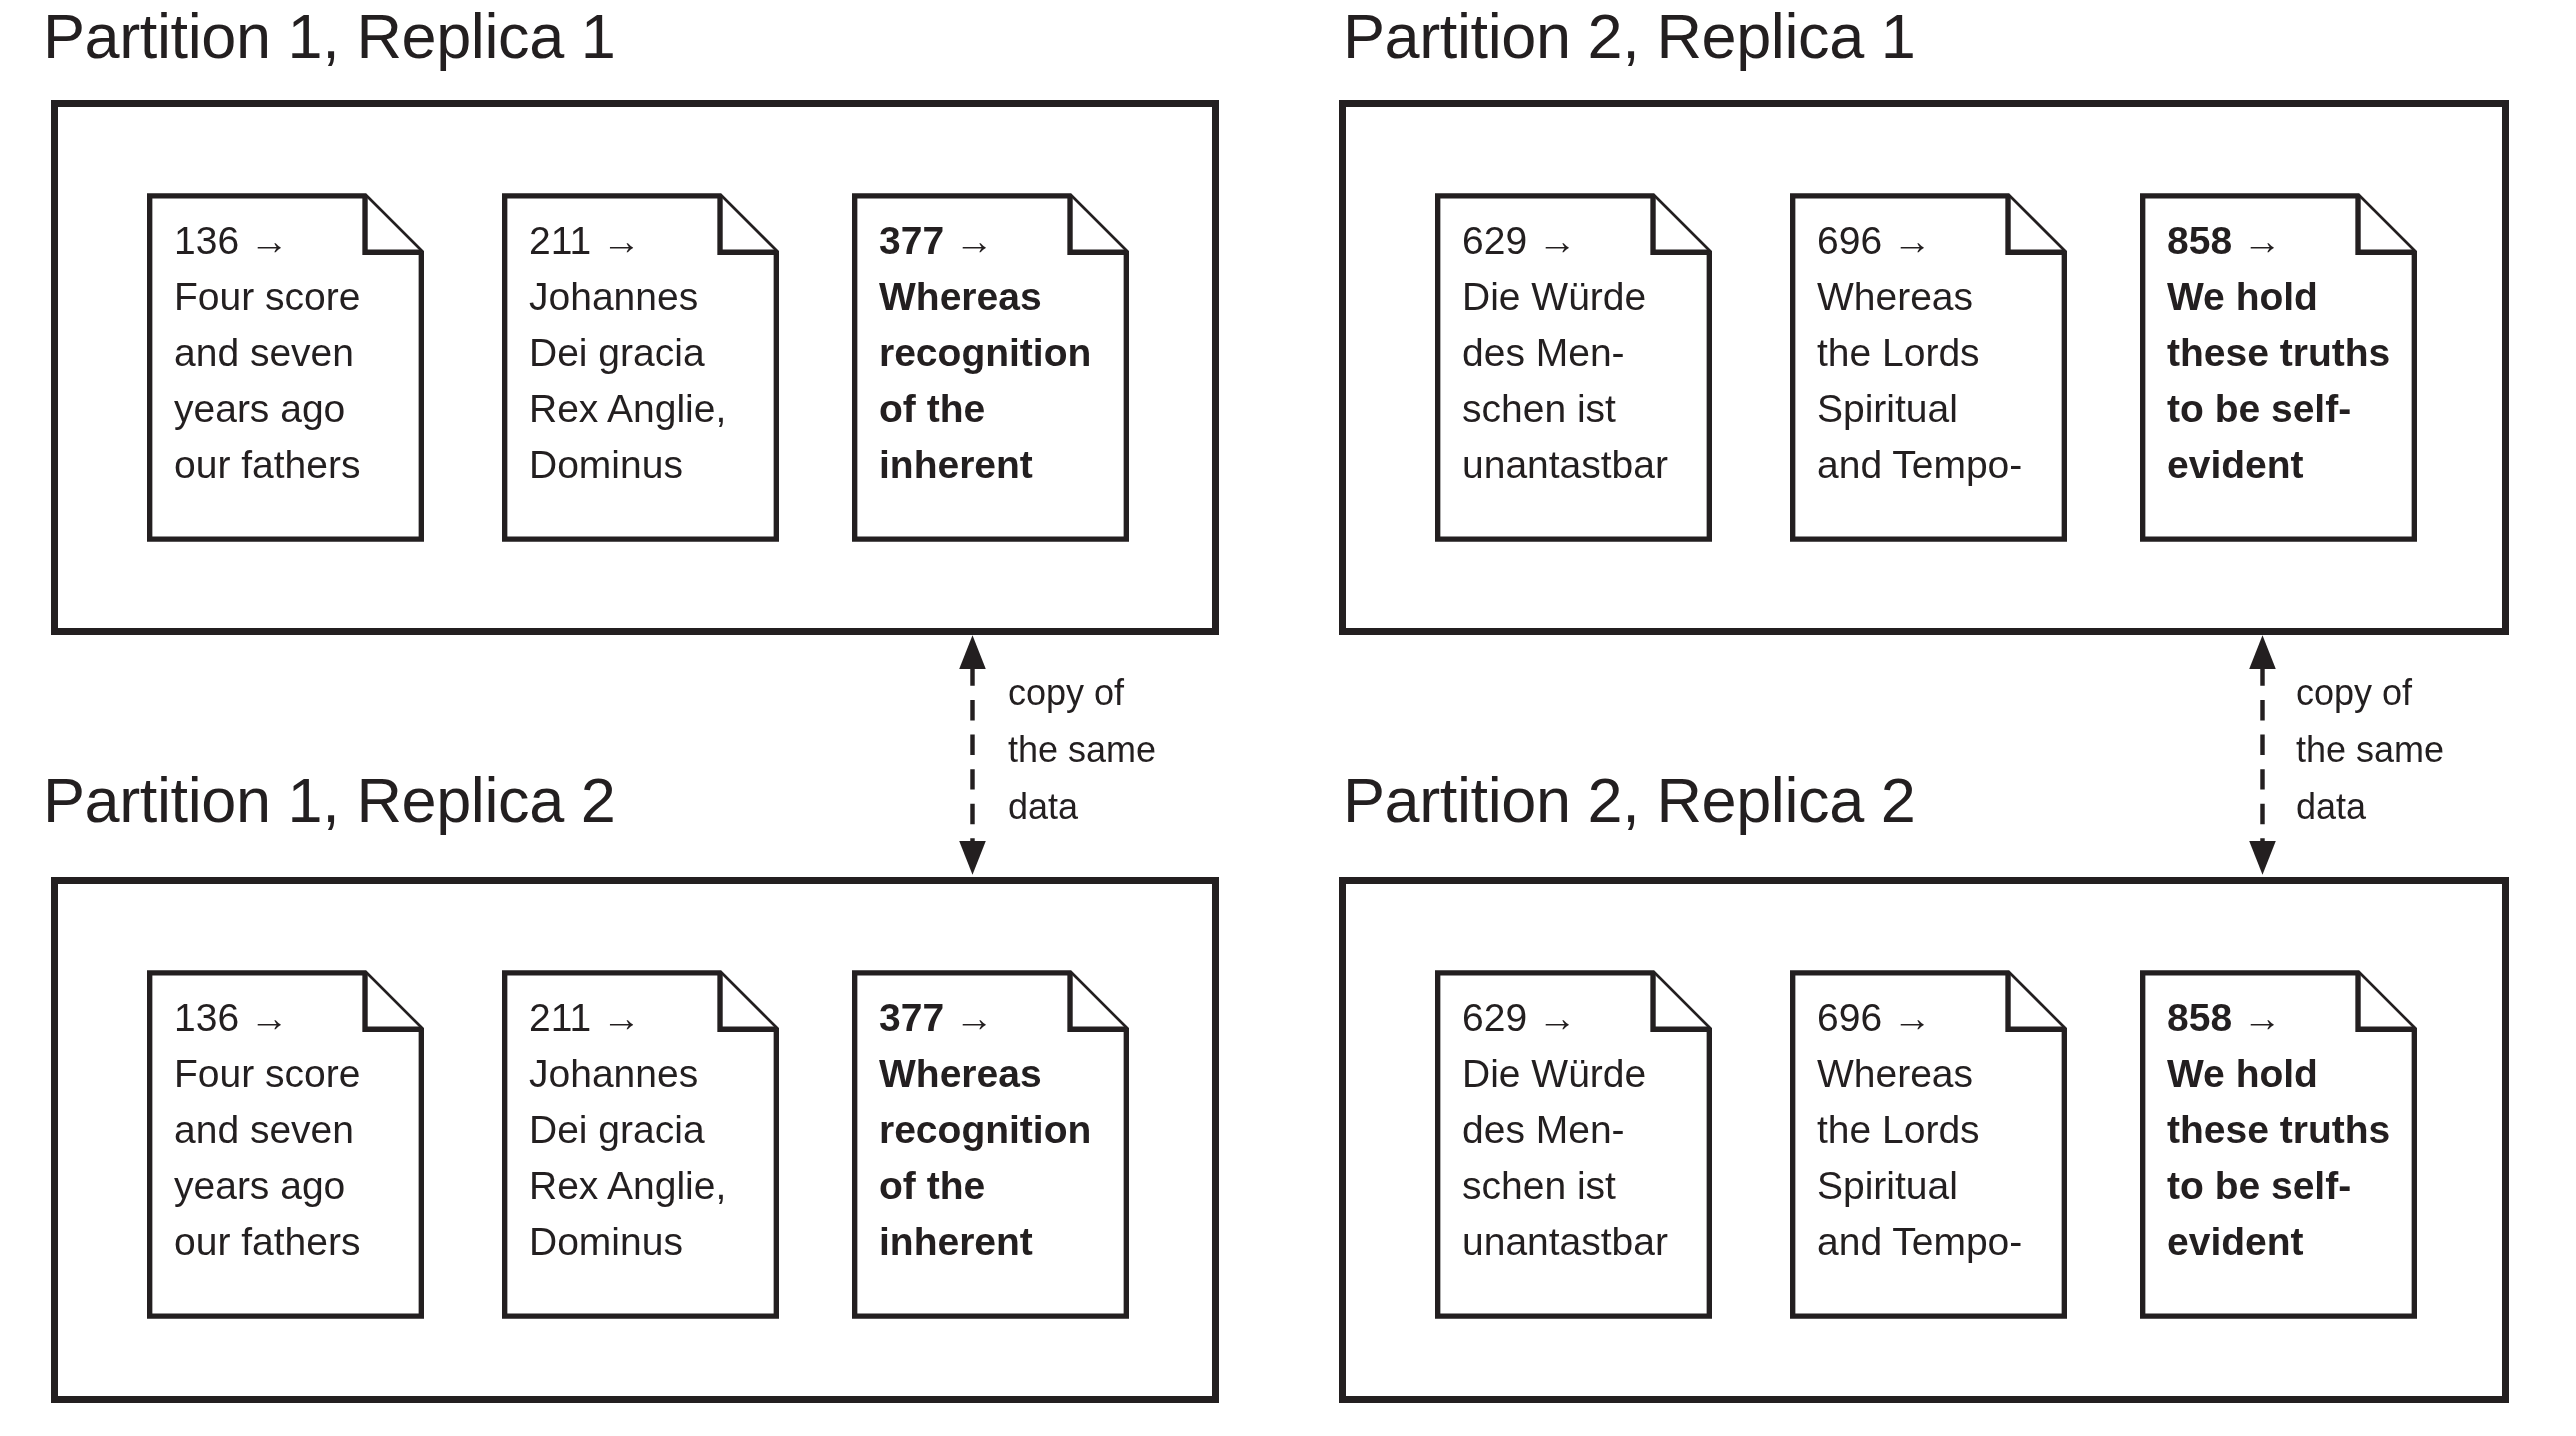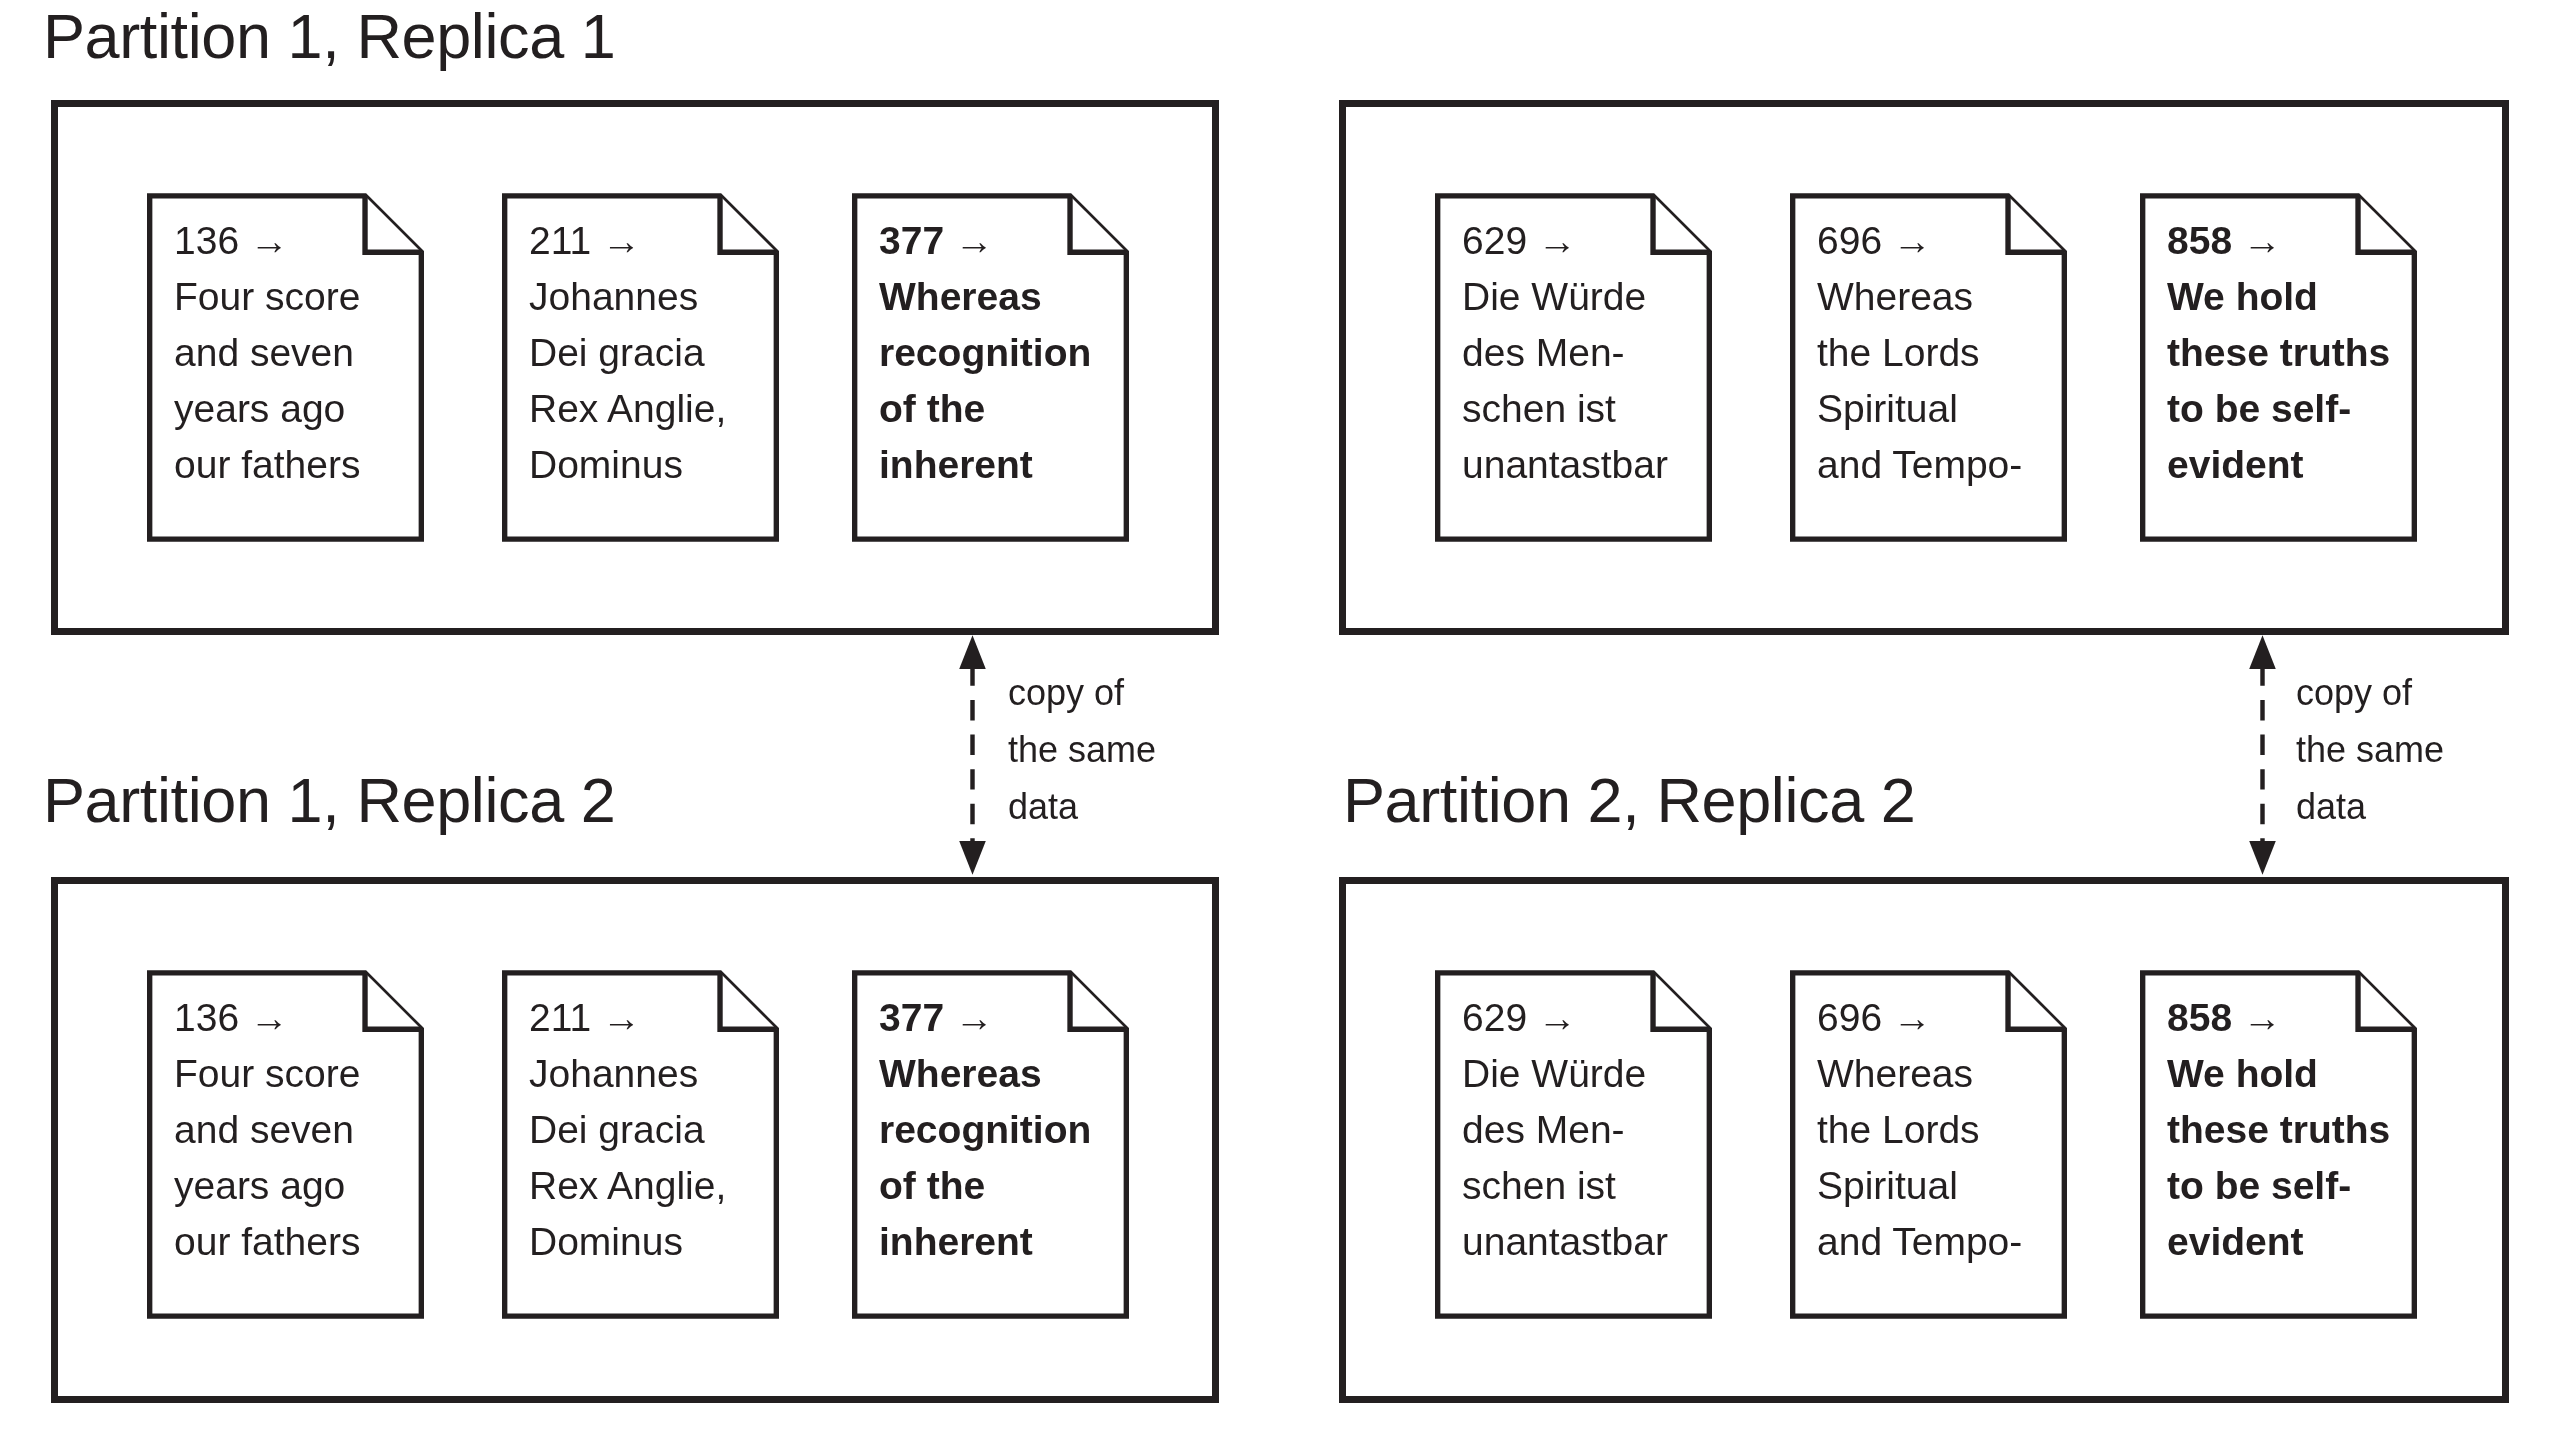--- a/index.html
+++ b/index.html
@@ -30,20 +30,21 @@
   .v-arrow polygon{fill:#231f20;stroke:none;}
   .copy-label{position:absolute;top:664px;font-size:36px;line-height:57px;white-space:nowrap;}
   .label-left{left:1008px;} .label-right{left:2296px;}
 </style>
 </head>
 <body>
 
 <div id="canvas">
 
   <div class="title" id="title-p1r1">Partition 1, Replica 1</div>
+  <div class="title" id="title-p2r1">Partition 2, Replica 1</div>
   <div class="title" id="title-p1r2">Partition 1, Replica 2</div>
   <div class="title" id="title-p2r2">Partition 2, Replica 2</div>
 
   <div class="box" id="box-p1r1">
     <div class="doc d1">
       <svg class="paper" viewBox="0 0 310 390" aria-hidden="true">
         <path class="outline" d="M3 3 H244 L307 66 V387 H3 Z"></path>
           <path class="fold" d="M244 3 V66 H307"></path>
       </svg>
       <div class="doc-text">

